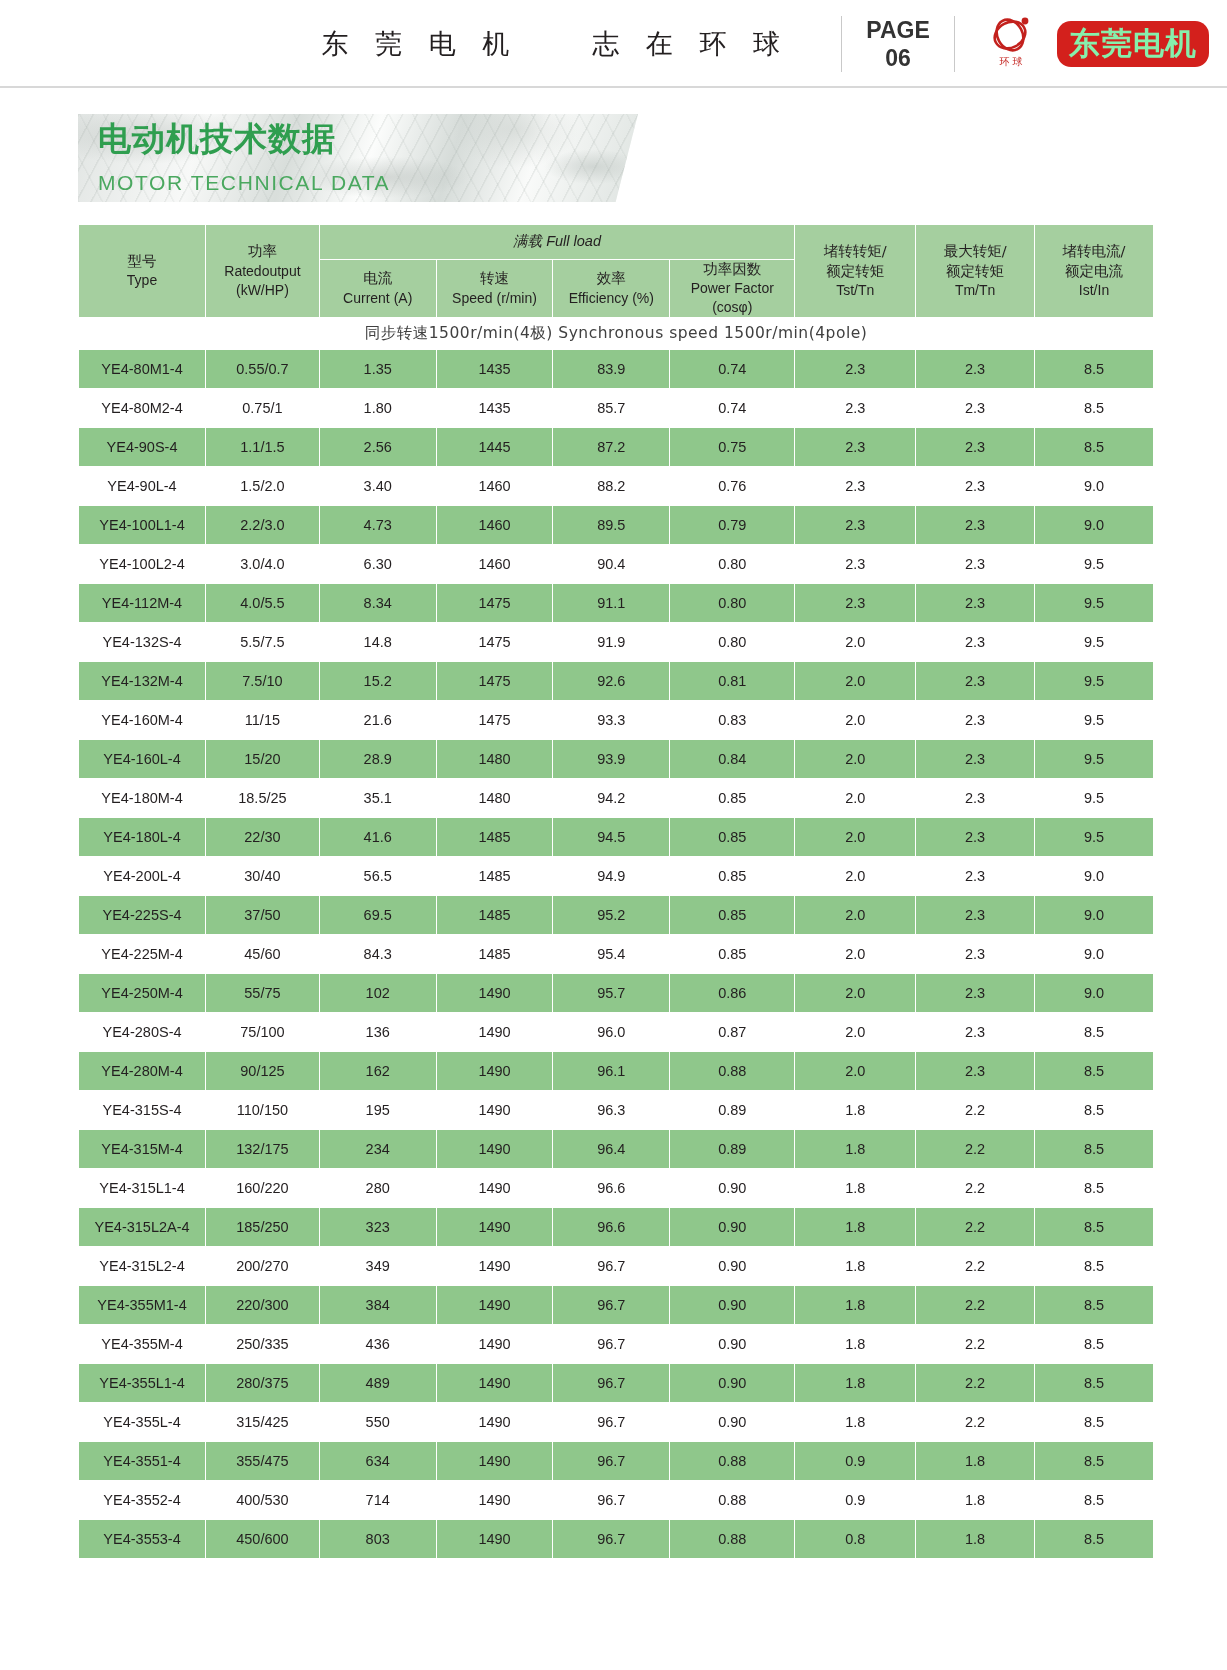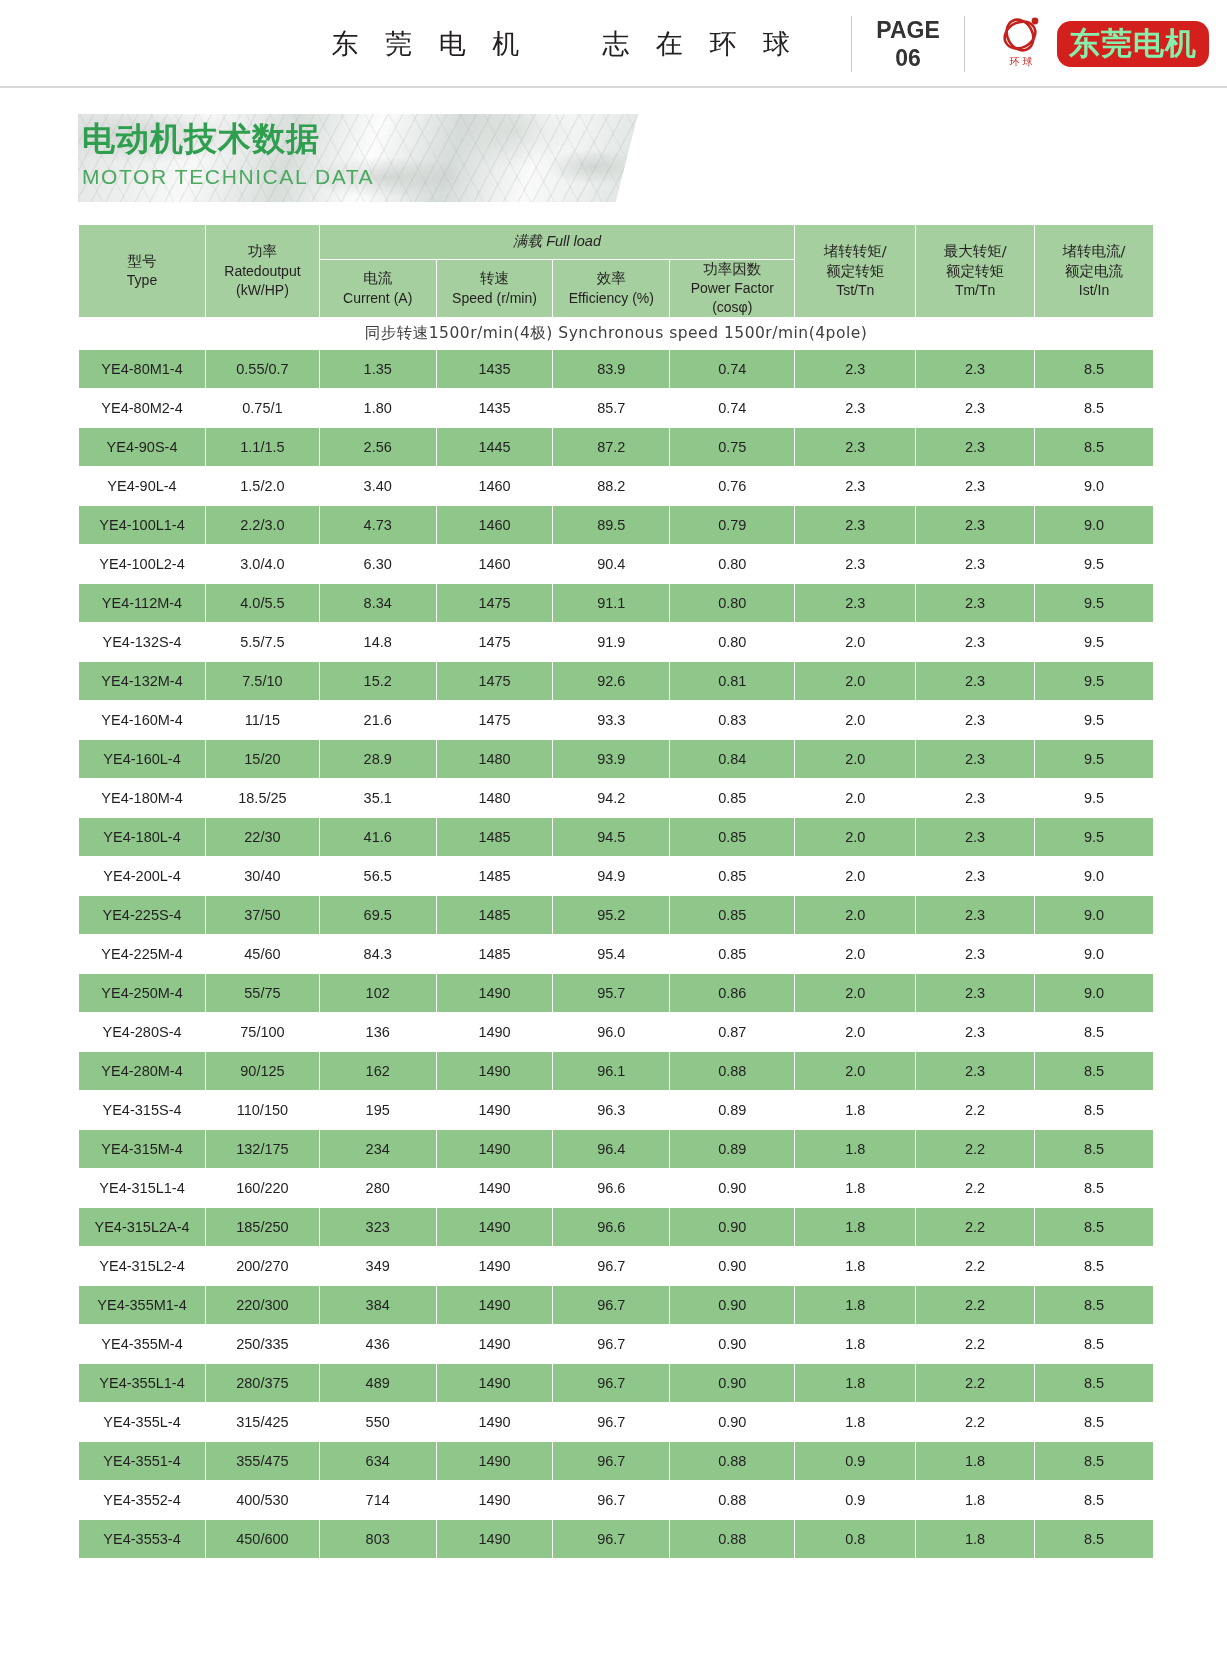--- a/index.html
+++ b/index.html
@@ -54,21 +54,21 @@
     font-size: 23px;
     line-height: 1.22;
     color: #333;
     font-family: "Liberation Sans", sans-serif;
     min-width: 68px;
     font-weight: bold;
   }
   .logo-wrap {
     display: flex;
     align-items: center;
-    gap: 8px;
+    gap: 18px;
     padding-left: 8px;
     text-align: center;
   }
   .logo-mark {
     position: relative;
     width: 54px;
     height: 62px;
   }
   .logo-mark svg { display: block; }
   .logo-badge {
@@ -110,37 +110,37 @@
   .marble::after {
     content: "";
     position: absolute;
     inset: 0;
     background:
       repeating-linear-gradient(118deg, rgba(150,160,155,.16) 0px, rgba(150,160,155,.16) 1px, rgba(255,255,255,0) 2px, rgba(255,255,255,0) 13px),
       repeating-linear-gradient(62deg, rgba(160,170,165,.12) 0px, rgba(160,170,165,.12) 1px, rgba(255,255,255,0) 2px, rgba(255,255,255,0) 21px);
   }
   .title-text {
     position: relative;
-    padding: 6px 0 0 4px;
+    padding: 6px 0 0 20px;
   }
   .title-cn {
     font-size: 33px;
     letter-spacing: 1px;
     color: #2f9e4f;
     font-family: "DejaVu Sans", sans-serif;
     font-weight: 700;
     line-height: 1.18;
   }
   .title-en {
     font-size: 21px;
     letter-spacing: 1.6px;
     color: #4aa85f;
     font-family: "Liberation Sans", sans-serif;
     line-height: 1.4;
-    margin-top: 3px;
+    margin-top: 9px;
   }
 
   
   .table-zone {
     margin: 22px 0 0 78px;
     width: 1076px;
   }
   table.spec {
     border-collapse: collapse;
     width: 100%;

